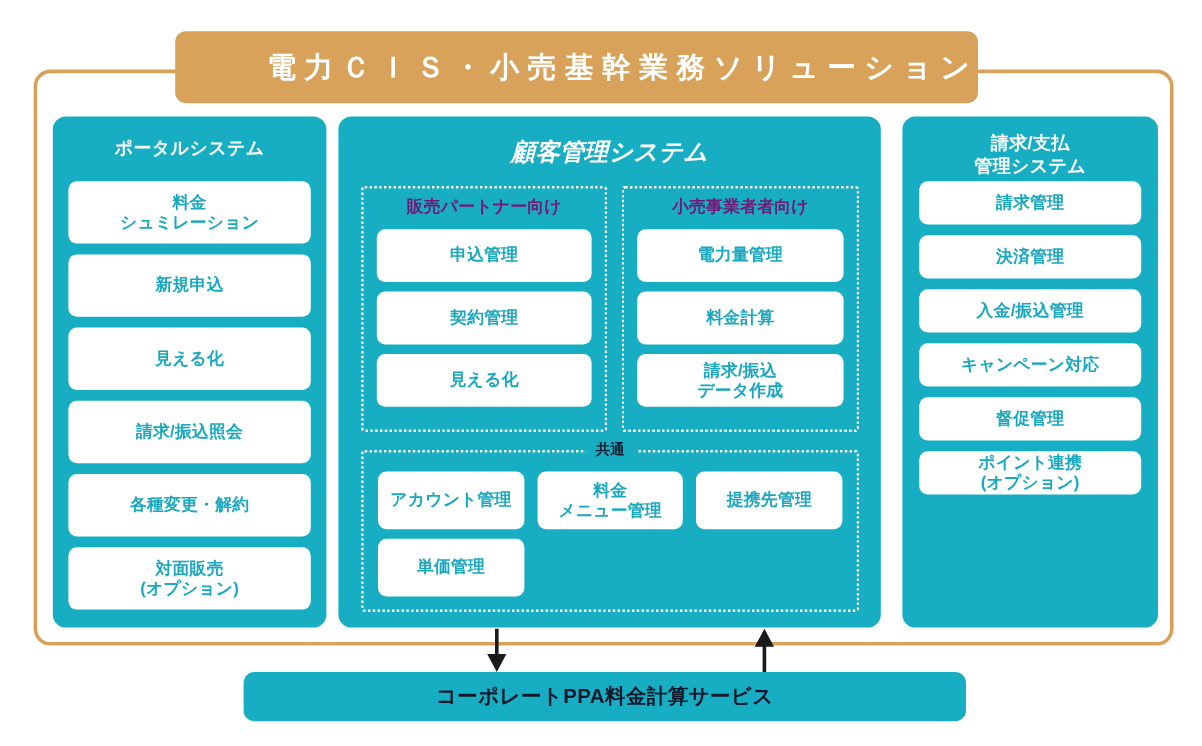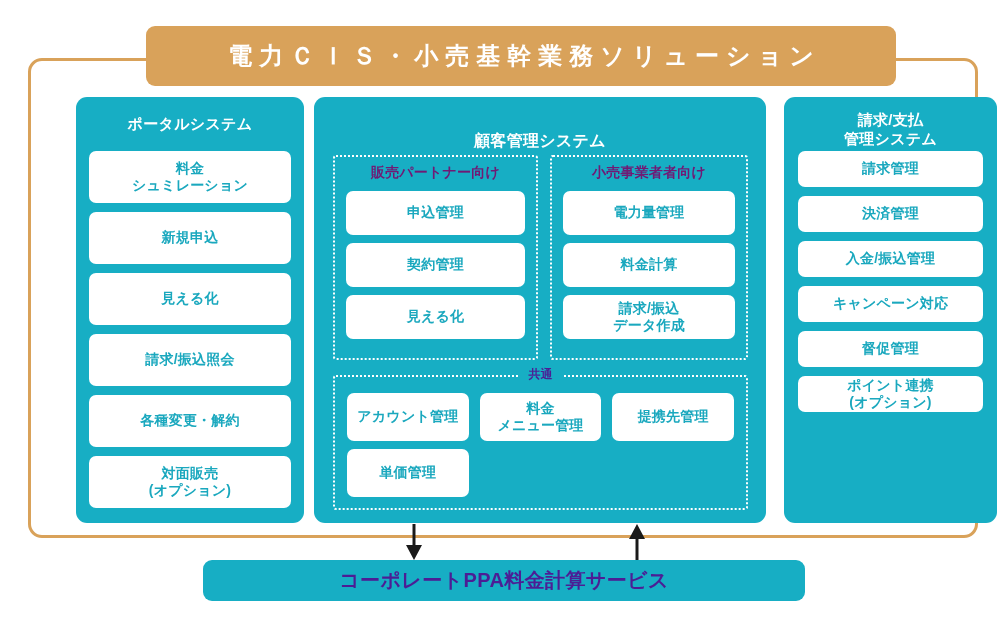--- a/index.html
+++ b/index.html
@@ -31,60 +31,59 @@
     border: 3px solid #d9a25a;
     border-radius: 14px;
     background: transparent;
   }
 
   
   .title-badge {
     position: absolute;
     left: 146px;
     top: 26px;
-    width: 750px;
+    width: 669px;
     height: 60px;
     background: #d9a25a;
     border-radius: 9px;
     display: flex;
     align-items: center;
-    justify-content: center;
+    justify-content: flex-end;
     z-index: 5;
   }
   .title-badge .title-text {
     color: #ffffff;
     font-size: 24px;
     font-weight: bold;
     letter-spacing: 7px;
     text-indent: 7px;
     white-space: nowrap;
   }
 
   
   .panel {
     position: absolute;
     background: #17aec4;
     border-radius: 11px;
     z-index: 3;
-    margin-left: 32px;
   }
   .panel-left   { left: 44px;  top: 97px; width: 228px; height: 426px; }
   .panel-middle { left: 282px; top: 97px; width: 452px; height: 426px; }
   .panel-right  { left: 752px; top: 97px; width: 213px; height: 426px; }
 
   .panel-title {
     color: #ffffff;
     font-size: 15px;
     font-weight: bold;
     text-align: center;
     line-height: 1.28;
     padding-top: 17px;
     letter-spacing: 0.3px;
   }
-  .panel-middle .panel-title { padding-top: 34px; font-size: 16px; }
+  .panel-middle .panel-title { padding-top: 18px; font-size: 20px; font-style: italic; }
   .panel-right  .panel-title { padding-top: 13px; }
 
   
   .card {
     background: #ffffff;
     border-radius: 7px;
     color: #1aa8be;
     font-size: 14px;
     font-weight: bold;
     display: flex;
@@ -150,21 +149,21 @@
   .group-cards .card { height: 44px; }
 
   
   .common-label {
     position: absolute;
     left: 50%;
     transform: translateX(-50%);
     top: -11px;
     background: #17aec4;
     padding: 0 9px;
-    color: #4c1d95;
+    color: #0f172a;
     font-size: 12px;
     font-weight: bold;
     white-space: nowrap;
   }
   .common-grid {
     position: absolute;
     left: 12px;
     right: 12px;
     top: 16px;
     display: grid;
@@ -181,22 +180,22 @@
     width: 602px;
     height: 41px;
     background: #17aec4;
     border-radius: 9px;
     display: flex;
     align-items: center;
     justify-content: center;
     z-index: 3;
   }
   .bottom-bar .bottom-text {
-    color: #4c1d95;
-    font-size: 20px;
+    color: #0f172a;
+    font-size: 17px;
     font-weight: bold;
     letter-spacing: 0.4px;
     white-space: nowrap;
   }
 
   
   .arrows { position: absolute; left: 0; top: 0; width: 1002px; height: 622px; z-index: 4; pointer-events: none; }
 </style>
 </head>
 <body>

